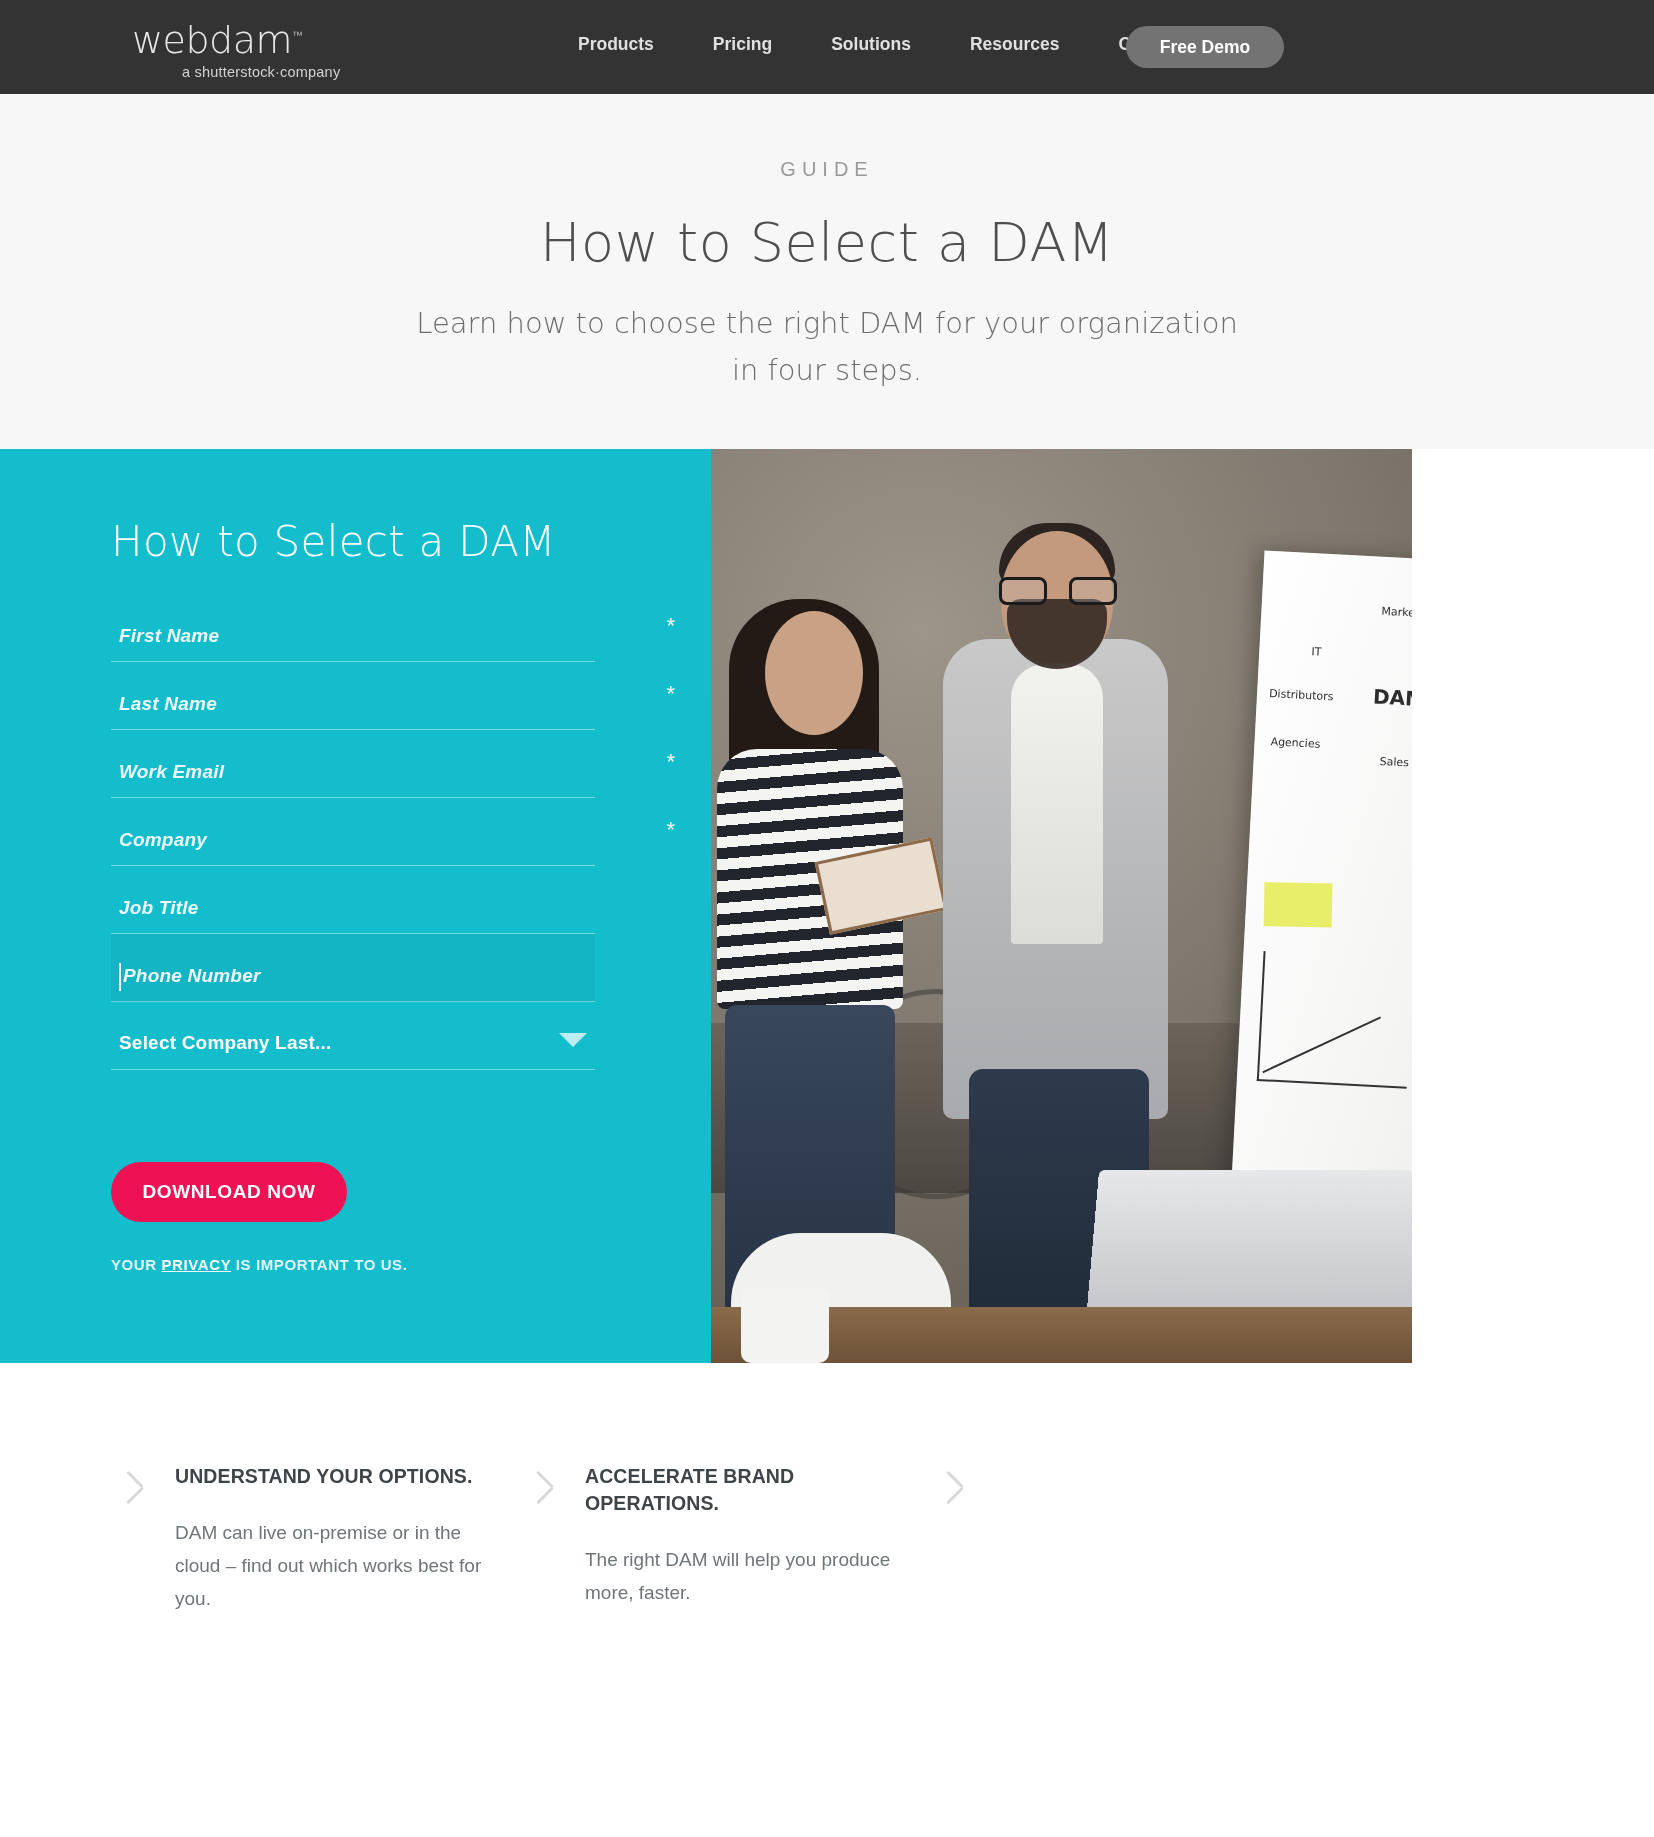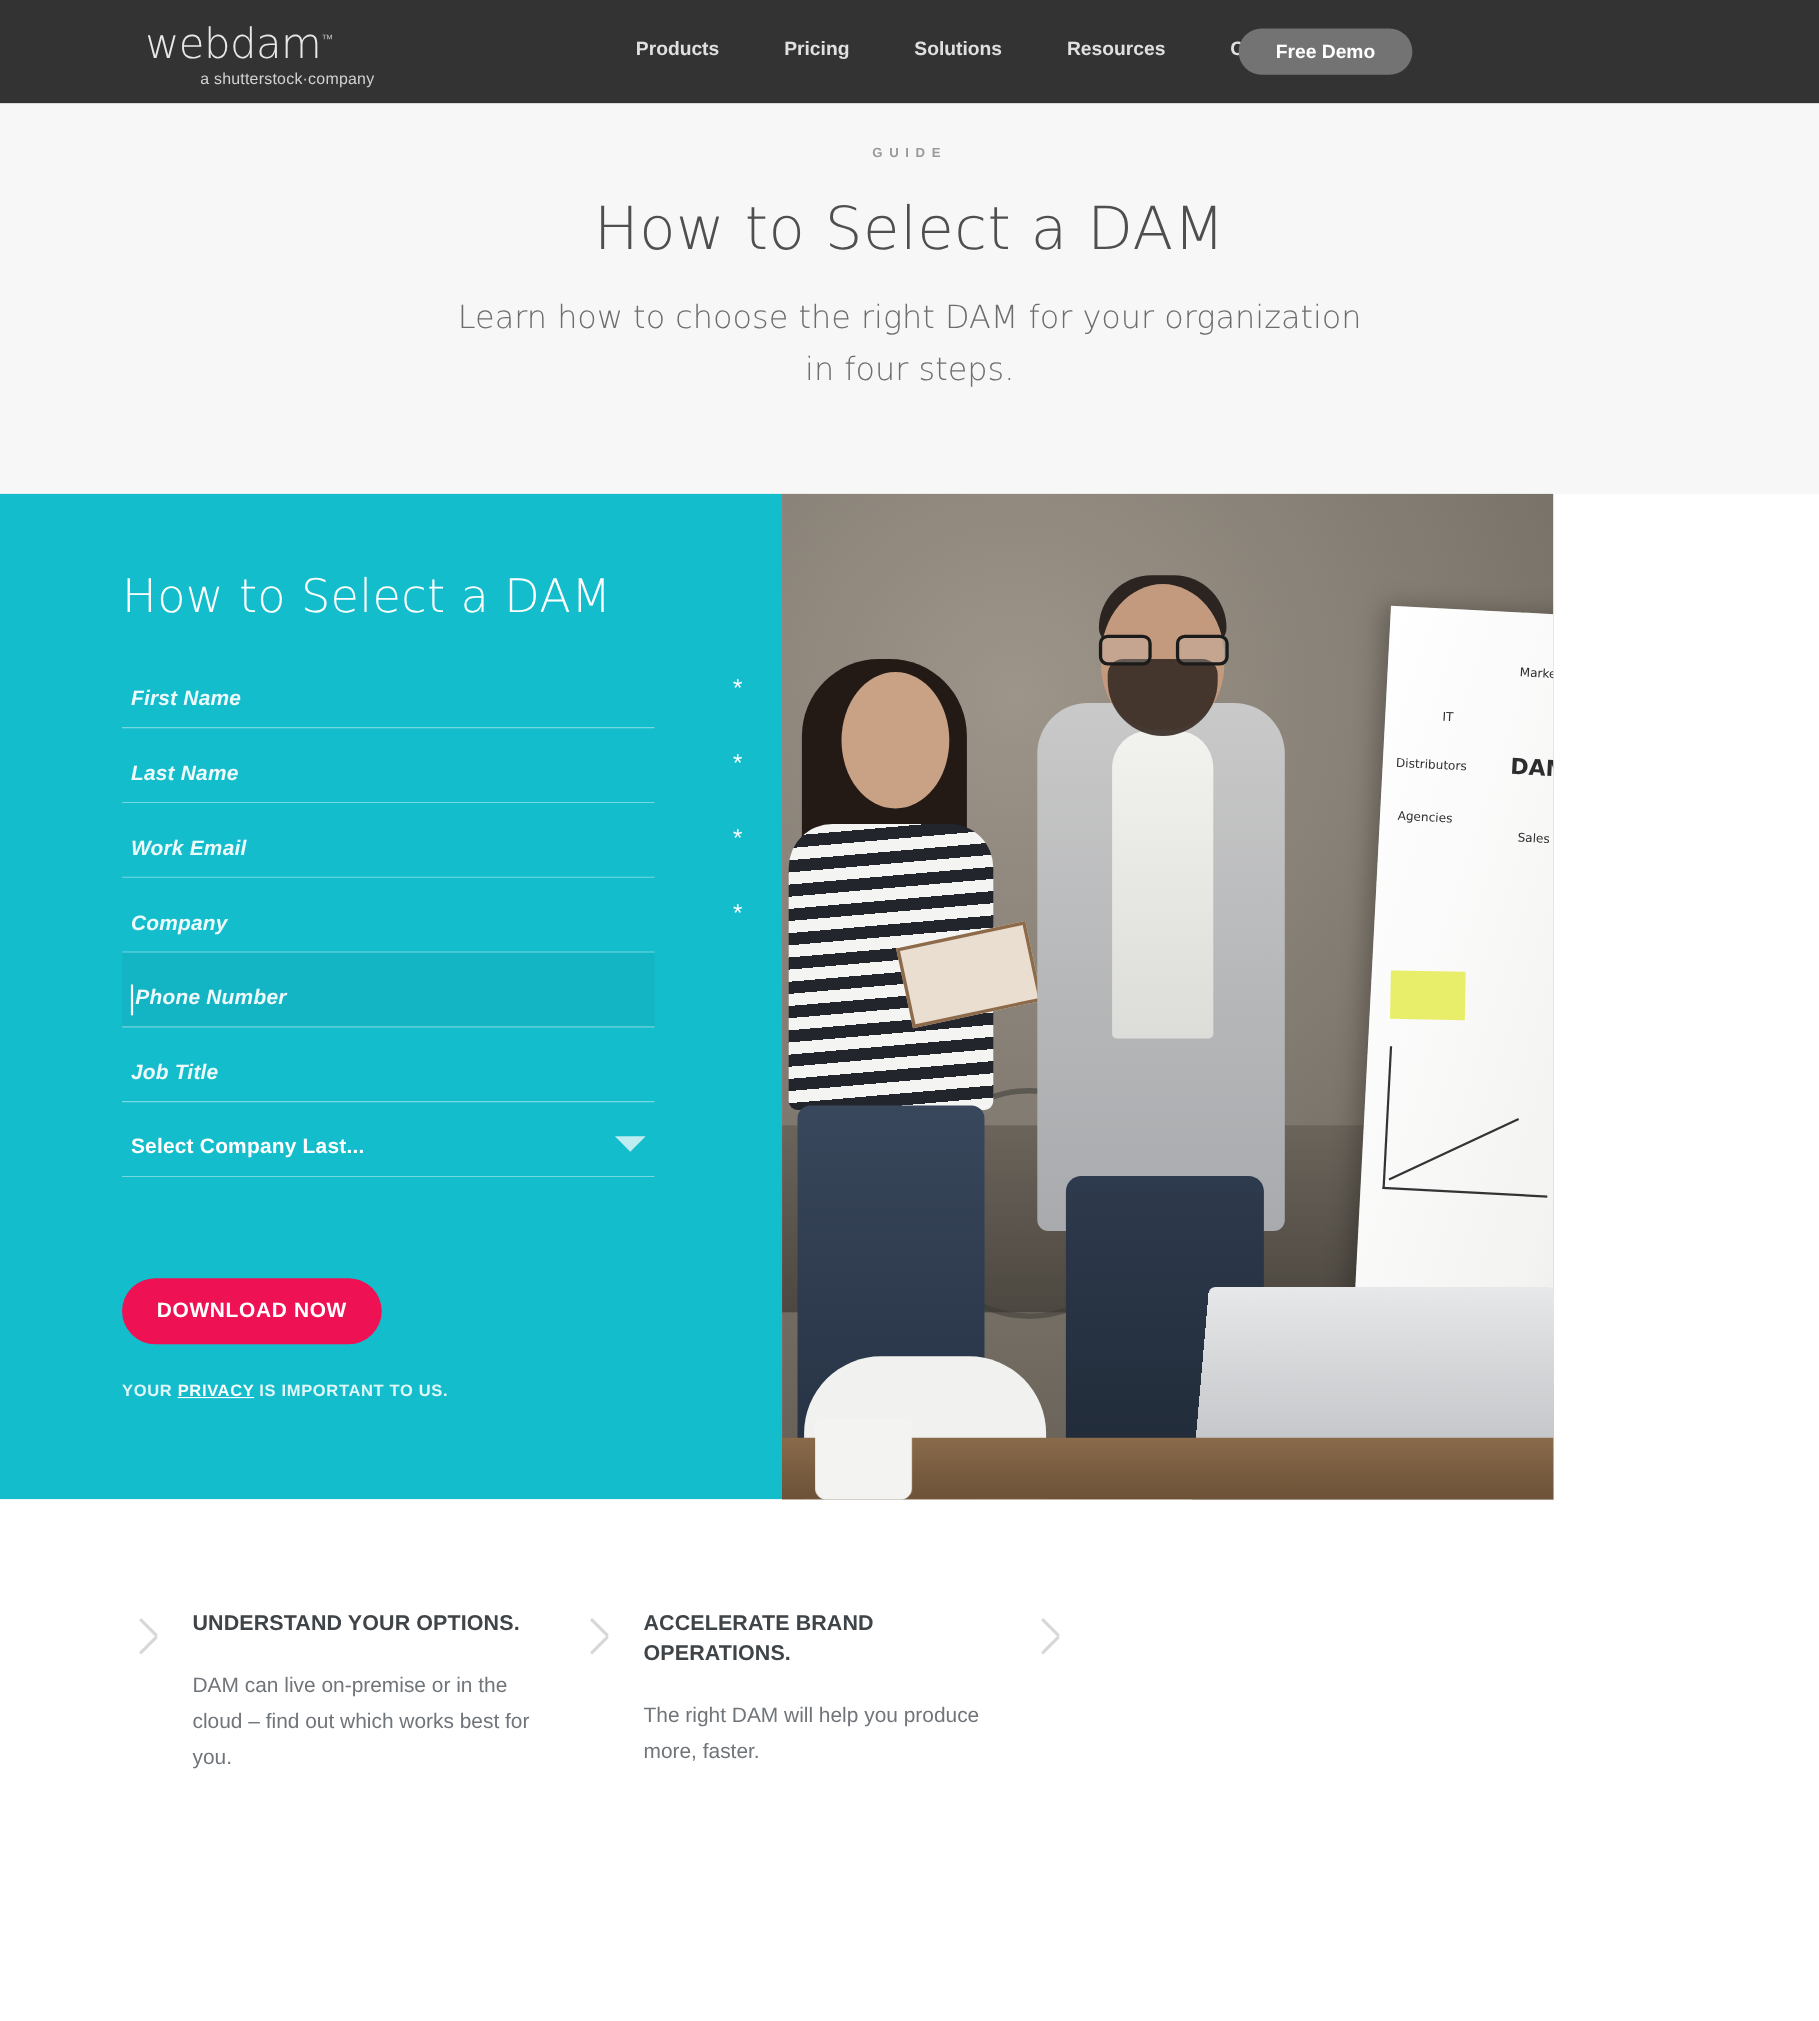--- a/index.html
+++ b/index.html
@@ -80,23 +80,23 @@
 
   
   .hero {
     position: absolute;
     top: 94px; left: 0;
     width: 1654px; height: 355px;
     background: #f7f7f7;
     text-align: center;
   }
   .hero-eyebrow {
-    margin-top: 38px;
-    font-size: 12px;
-    font-weight: bold;
+    margin-top: 64px;
+    font-size: 20px;
+    font-weight: normal;
     letter-spacing: 6px;
     color: #9a9a9a;
   }
   .hero-title {
     margin-top: 30px;
     font-family: "DejaVu Sans", sans-serif;
     font-weight: 300;
     font-size: 54px;
     color: #4f4f4f;
     letter-spacing: 0.5px;
@@ -489,27 +489,27 @@
       <div class="field">
         <span class="field-text">Work Email</span>
         <span class="req-star">*</span>
       </div>
 
       <div class="field">
         <span class="field-text">Company</span>
         <span class="req-star">*</span>
       </div>
 
+      <div class="field">
+        <span class="field-text">Job Title</span>
+      </div>
+
       <div class="field focused">
         <span class="caret"></span>
         <span class="field-text">Phone Number</span>
-      </div>
-
-      <div class="field">
-        <span class="field-text">Job Title</span>
       </div>
 
       <div class="select-field">
         <span class="select-text">Select Company Last...</span>
         <span class="caret-down"></span>
       </div>
 
 
     </div>
 

